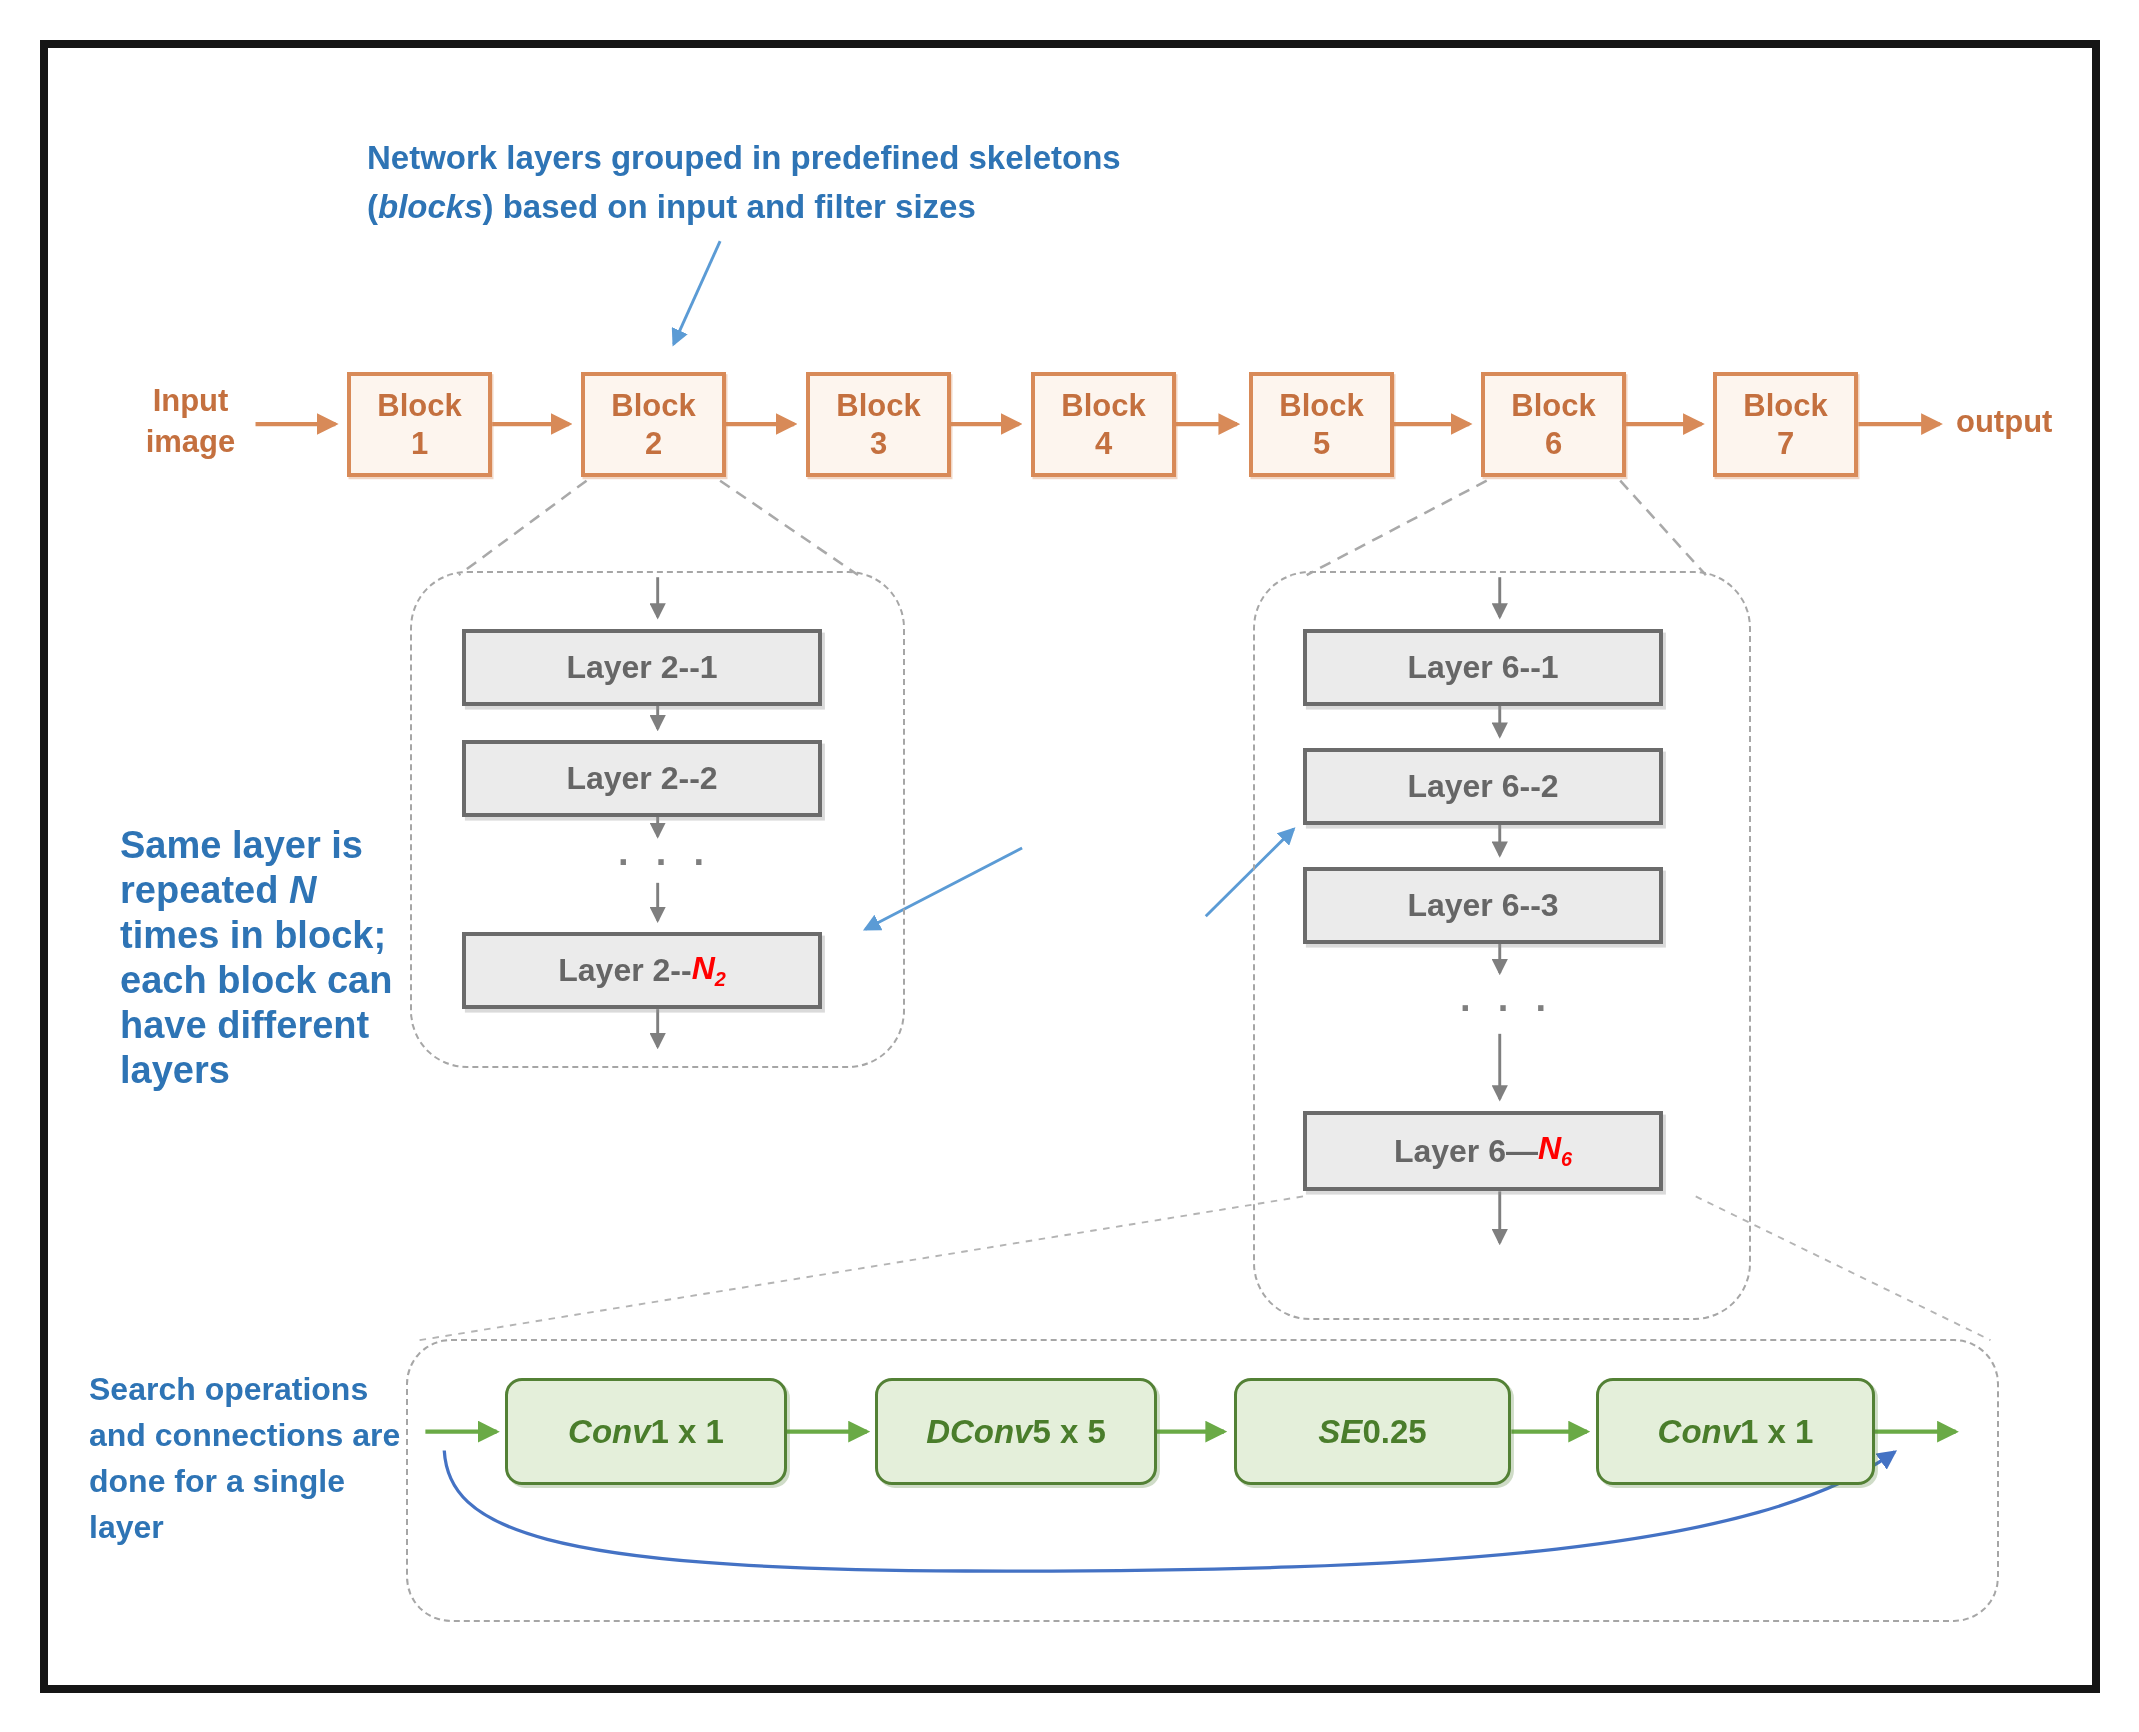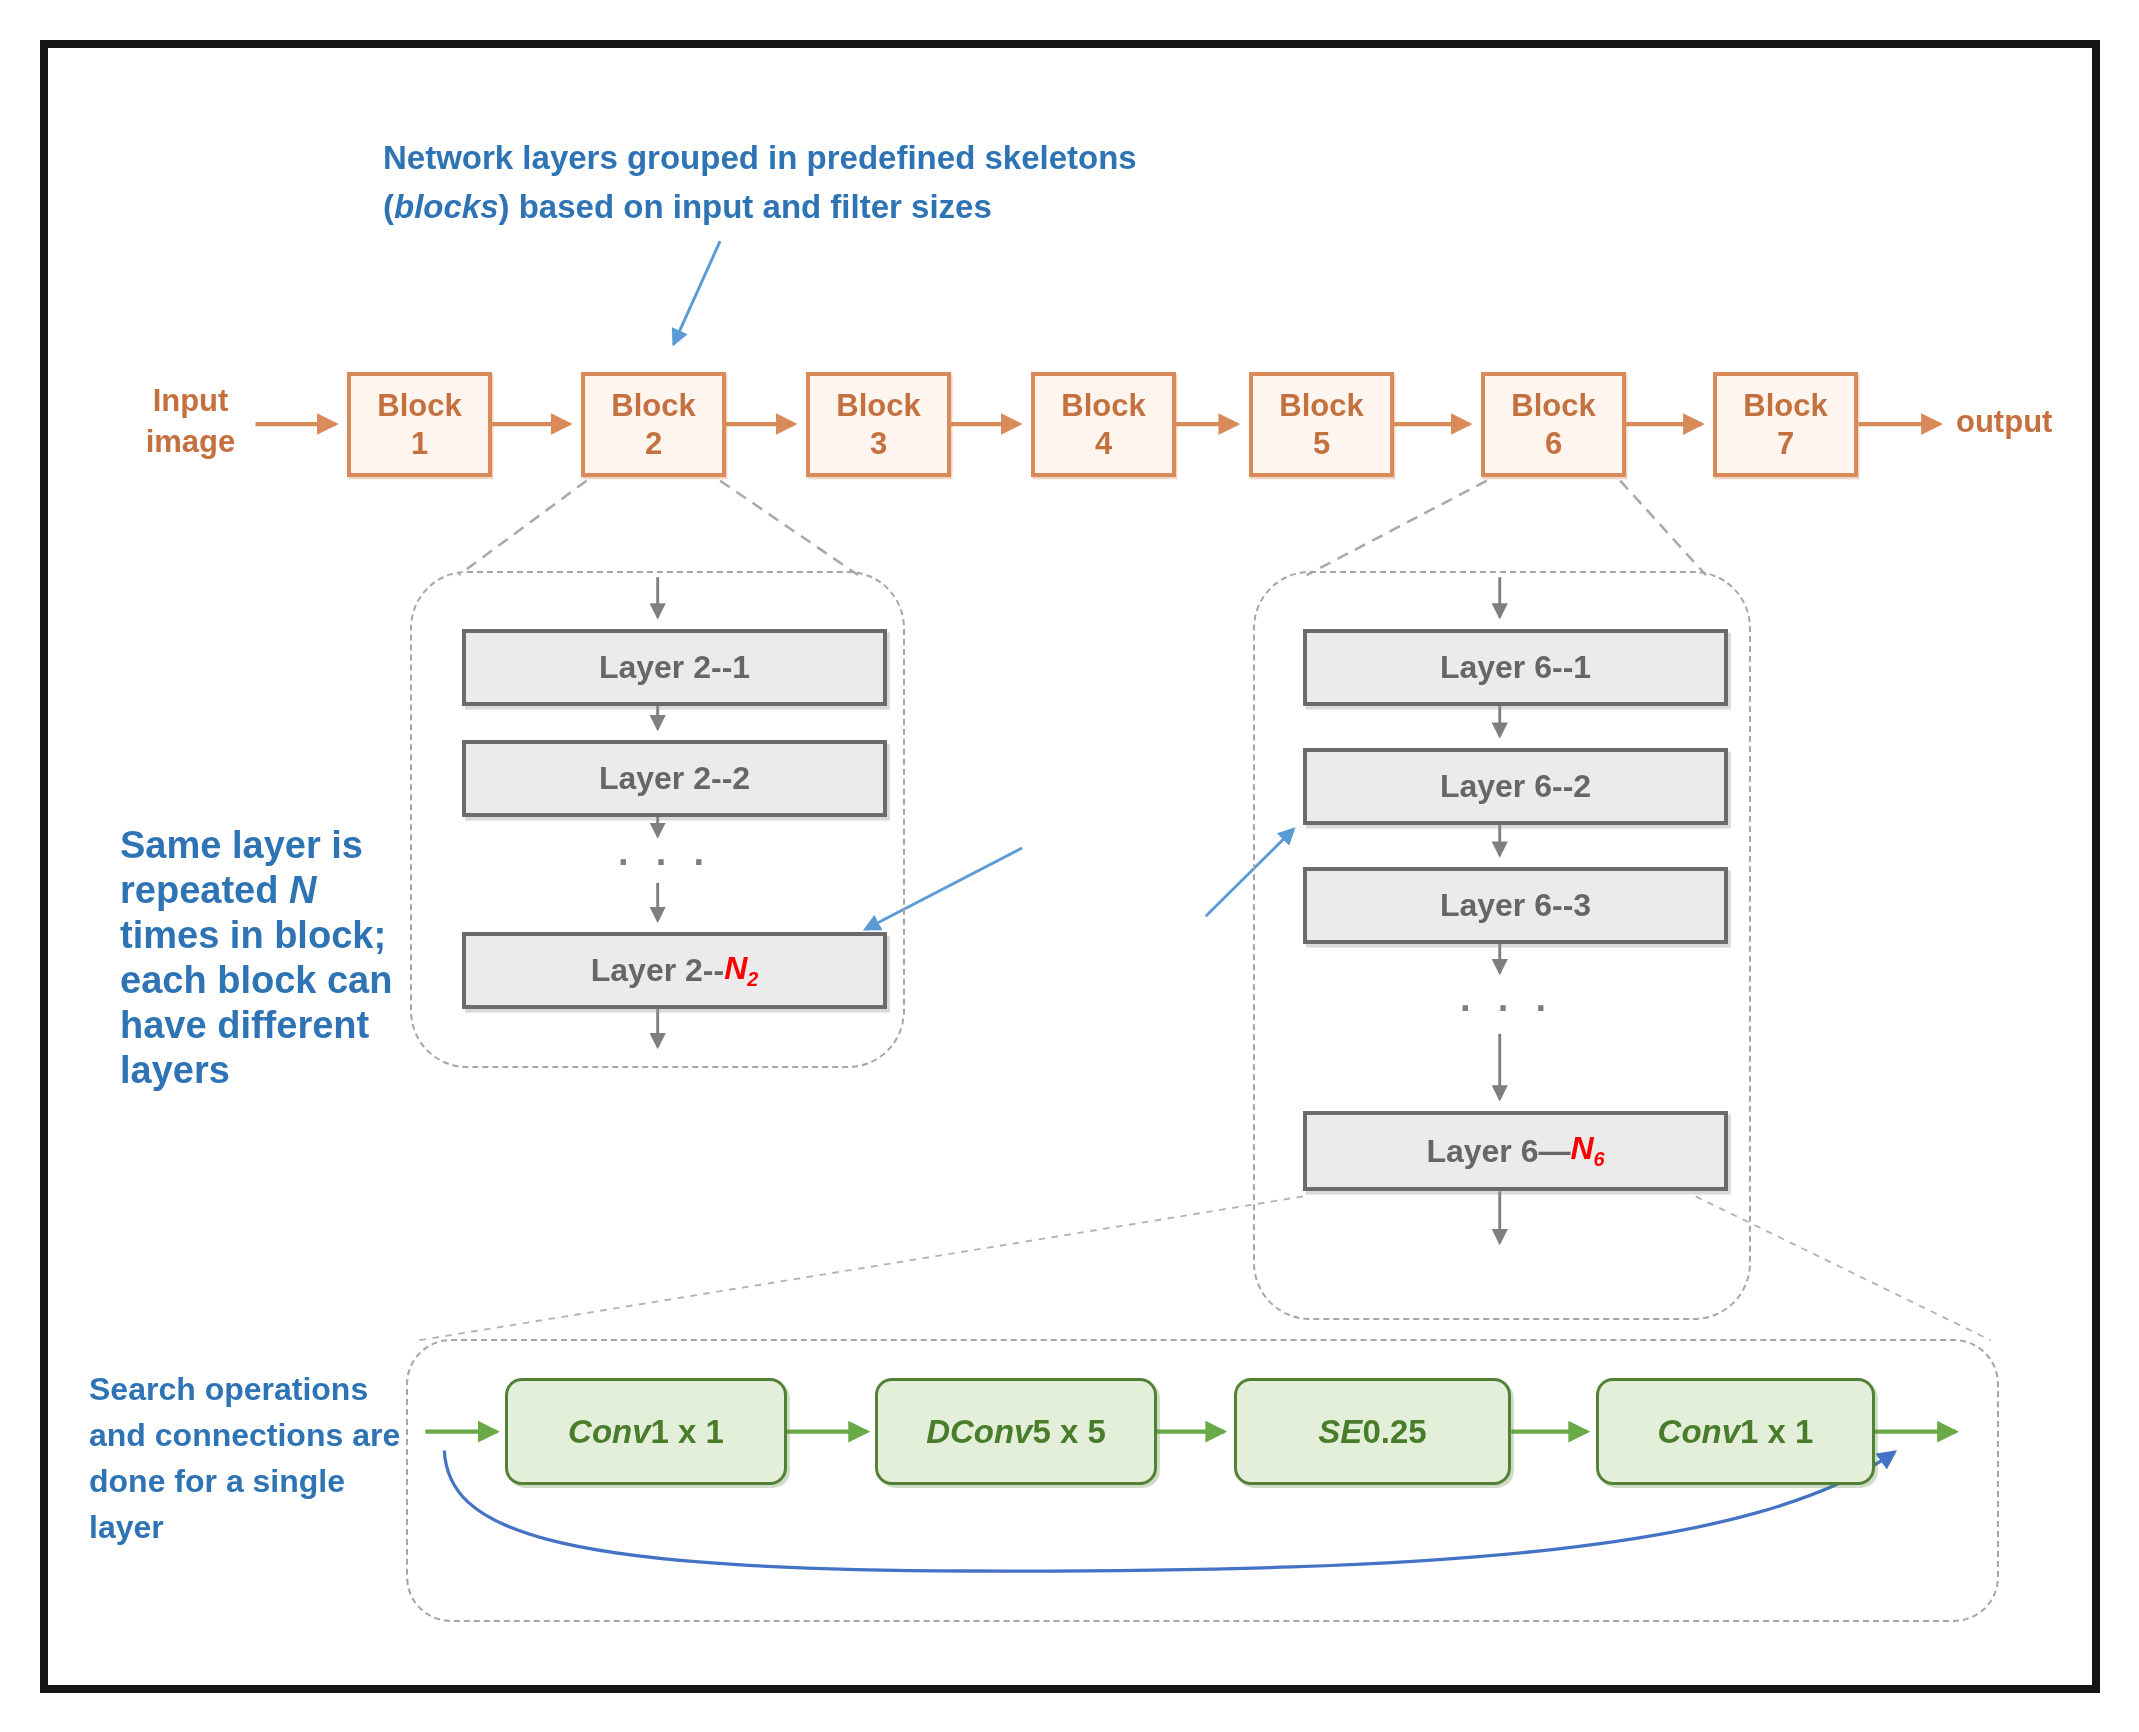--- a/index.html
+++ b/index.html
@@ -4,21 +4,21 @@
 <style>
   html,body{margin:0;padding:0;background:#ffffff;}
   .canvas{position:relative;width:2140px;height:1733px;background:#ffffff;
           font-family:"Liberation Sans",sans-serif;overflow:hidden;}
   .frame{position:absolute;left:40px;top:40px;width:2060px;height:1653px;
          border:8px solid #151515;box-sizing:border-box;background:#ffffff;}
   .overlay{position:absolute;left:0;top:0;width:2140px;height:1733px;pointer-events:none;}
 
   
   .note{position:absolute;color:#2e74b5;font-weight:600;}
-  .note-top{left:367px;top:133px;font-size:33px;line-height:49px;margin-left:16px;}
+  .note-top{left:367px;top:133px;font-size:33px;line-height:49px;}
   .note-left{left:120px;top:823px;font-size:38px;line-height:45px;}
   .note-mid{left:969px;top:804px;font-size:32px;line-height:46px;}
   .note-bottom{left:89px;top:1366px;font-size:32px;line-height:46px;}
   .it{font-style:italic;}
   .bold-it{font-style:italic;font-weight:800;text-align:center;}
 
   
   .blk{position:absolute;top:372px;width:145px;height:105px;box-sizing:border-box;
        border:4.4px solid #d88a58;background:#fdf5ee;color:#c4703f;font-weight:700;
        font-size:31px;display:flex;flex-direction:column;align-items:center;
@@ -27,21 +27,21 @@
   .input-label{left:129px;top:380px;width:123px;text-align:center;line-height:41px;}
   .output-label{left:1956px;top:404px;}
 
   
   .dashbox{position:absolute;border:2.2px dashed #a6a6a6;box-sizing:border-box;background:transparent;}
   .cont-left{left:410px;top:571px;width:495px;height:497px;border-radius:57px;}
   .cont-right{left:1253px;top:571px;width:498px;height:749px;border-radius:57px;}
   .cont-bottom{left:406px;top:1339px;width:1593px;height:283px;border-radius:45px;}
 
   
-  .gbox{position:absolute;width:425px;height:77px;box-sizing:border-box;
+  .gbox{position:absolute;width:360px;height:77px;box-sizing:border-box;
         border:4.4px solid #6b6b6b;background:#ebebeb;color:#666666;font-weight:700;
         font-size:32px;display:flex;align-items:center;justify-content:center;
         box-shadow:2.9px 3.6px 0 rgba(150,150,150,.35);}
   .gl{left:462px;}  .gr{left:1303px;}
   .redn{color:#ff0000;font-weight:800;font-style:italic;}
   .redn sub{font-size:0.62em;}
   .dots{position:absolute;color:#7f7f7f;font-weight:700;font-size:38px;letter-spacing:7.3px;}
 
   
   .green{position:absolute;top:1378px;height:107px;box-sizing:border-box;

